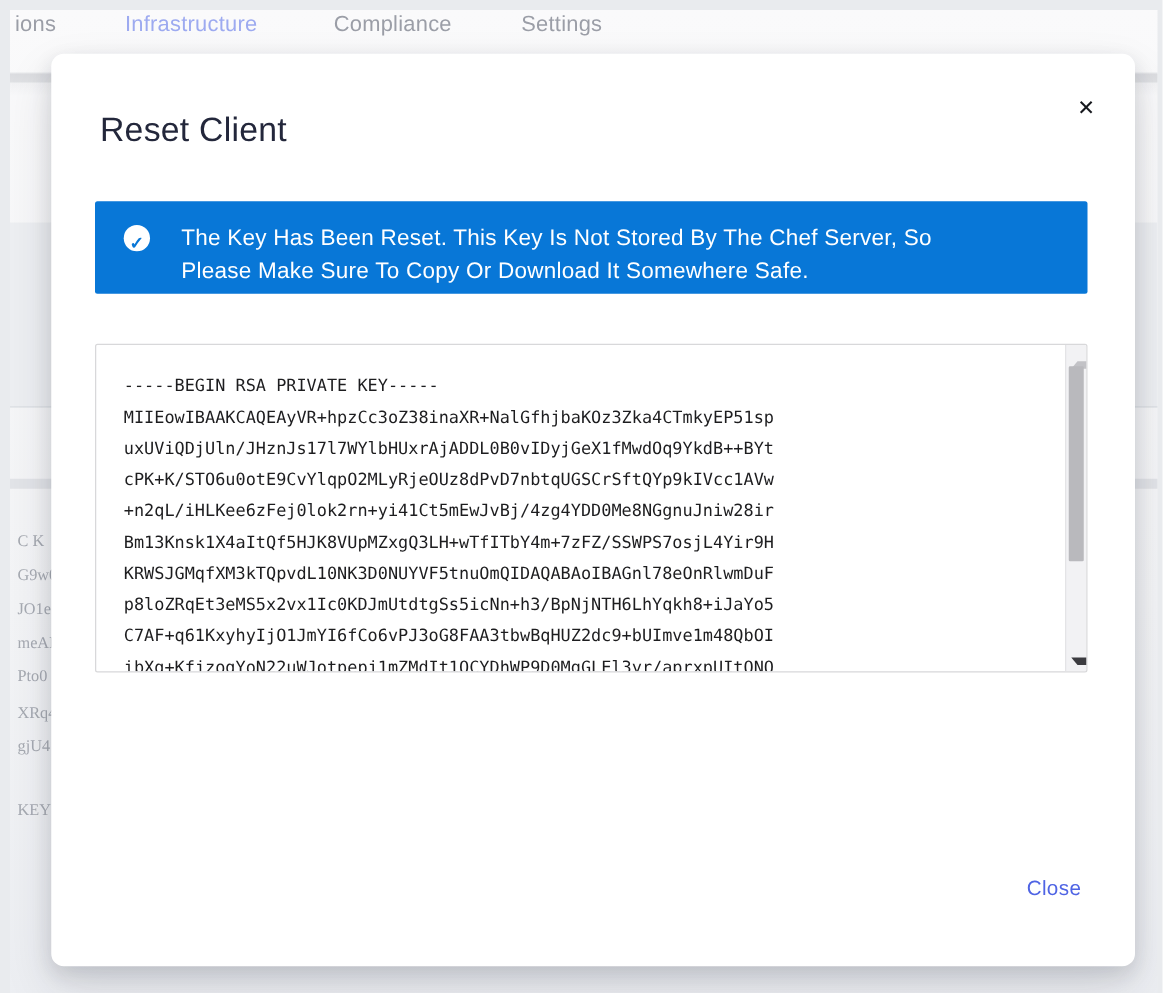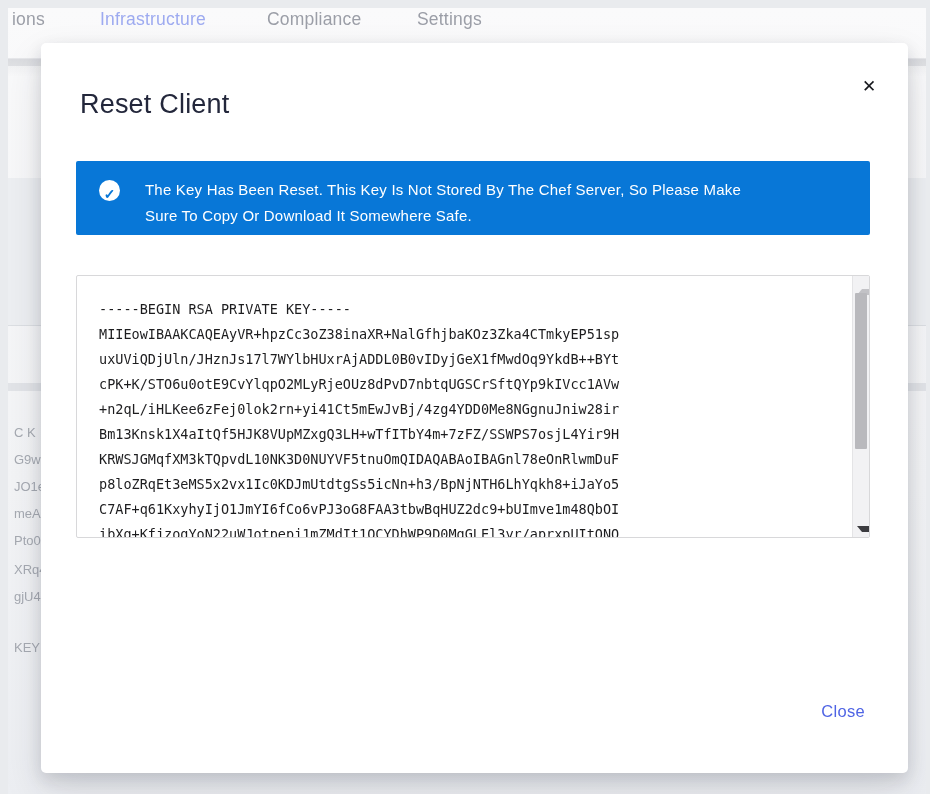--- a/index.html
+++ b/index.html
@@ -13,27 +13,27 @@
   
   .bg-layer { position:absolute; inset:0; z-index:0; }
   .nav-item { position:absolute; top:-3px; font-size:17.5px; color:#9b9ea7; letter-spacing:.2px; cursor:pointer; }
   .nav-item.active { color:#9daaf0; }
   .nav-border { position:absolute; top:50px; left:0; width:100%; height:1px; background:#e6e7ea; }
   .nav-shadow { position:absolute; top:51px; left:0; width:100%; height:18px;
     background:linear-gradient(rgba(40,44,60,0.06), rgba(40,44,60,0)); }
   .bg-band { position:absolute; top:170px; left:0; width:100%; height:148px;
     background:#edeff2; border-bottom:1px solid #dcdfe3; }
   .bg-line2 { position:absolute; top:375px; left:0; width:100%; height:1px; background:#e2e4e8; }
-  .bg-frag { position:absolute; left:2px; font-family:Liberation Sans, sans-serif;
+  .bg-frag { position:absolute; left:2px; font-family:Liberation Serif, serif;
     font-size:13px; color:#a6aab2; white-space:pre; }
 
   
   .modal {
     position:absolute; left:33px; top:35px; width:867px; height:730px; z-index:10;
-    background:#ffffff; border-radius:5px;
+    background:#ffffff; border-radius:10px;
     box-shadow:0 6px 16px rgba(30,35,50,0.14), 0 18px 40px rgba(30,35,50,0.12);
   }
   .modal-title {
     position:absolute; left:35px; top:42px;
     font-size:27px; color:#23273b; font-weight:400; letter-spacing:.2px;
   }
   .modal-close {
     position:absolute; top:28px; right:27px; width:24px; height:24px;
     font-size:17px; line-height:24px; text-align:center; color:#16181d; cursor:pointer;
   }
@@ -42,21 +42,21 @@
     position:absolute; left:35px; top:118px; width:794px; height:74px;
     background:#0877d7; border-radius:2px; color:#ffffff;
   }
   .banner-icon {
     position:absolute; left:23px; top:19px; width:21px; height:21px; border-radius:50%;
     background:#ffffff; color:#0877d7; font-size:14px; font-weight:bold;
     line-height:21px; text-align:center;
   }
   .banner-text {
     position:absolute; left:65px; top:12px; width:640px;
-    font-size:15px; line-height:26px; letter-spacing:.2px;
+    font-size:18px; line-height:26px; letter-spacing:.2px;
   }
 
   .keybox {
     position:absolute; left:35px; top:232px; width:794px; height:263px;
     border:1px solid #d8d8da; background:#ffffff; border-radius:2px; overflow:hidden;
   }
   .keytext {
     position:absolute; left:0; top:0; right:17px; bottom:0;
     padding:21px 10px 10px 22px;
     font-family:"DejaVu Sans Mono", monospace; font-size:13.5px; line-height:25px;

